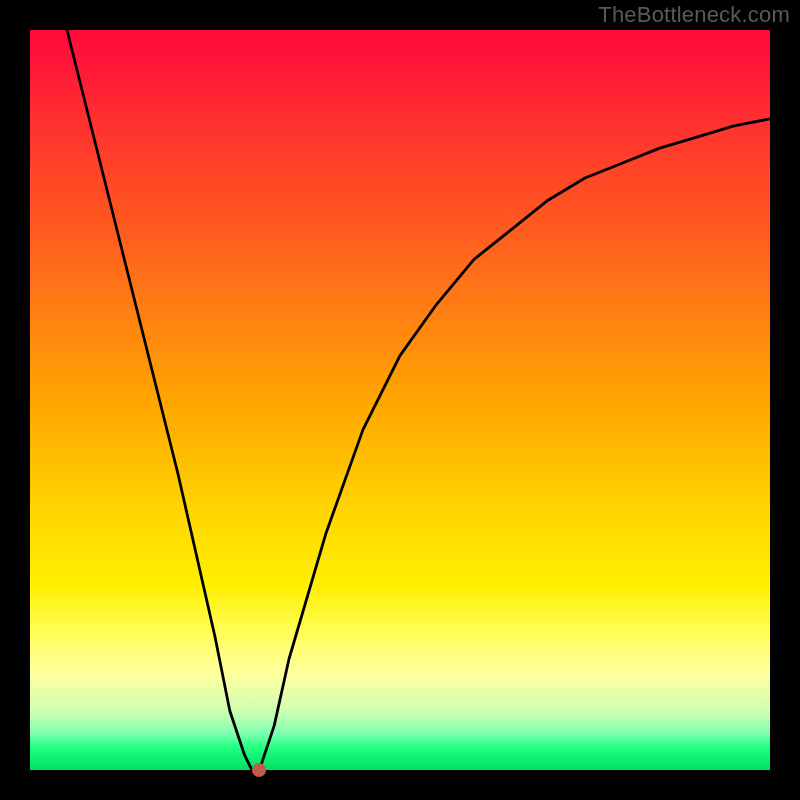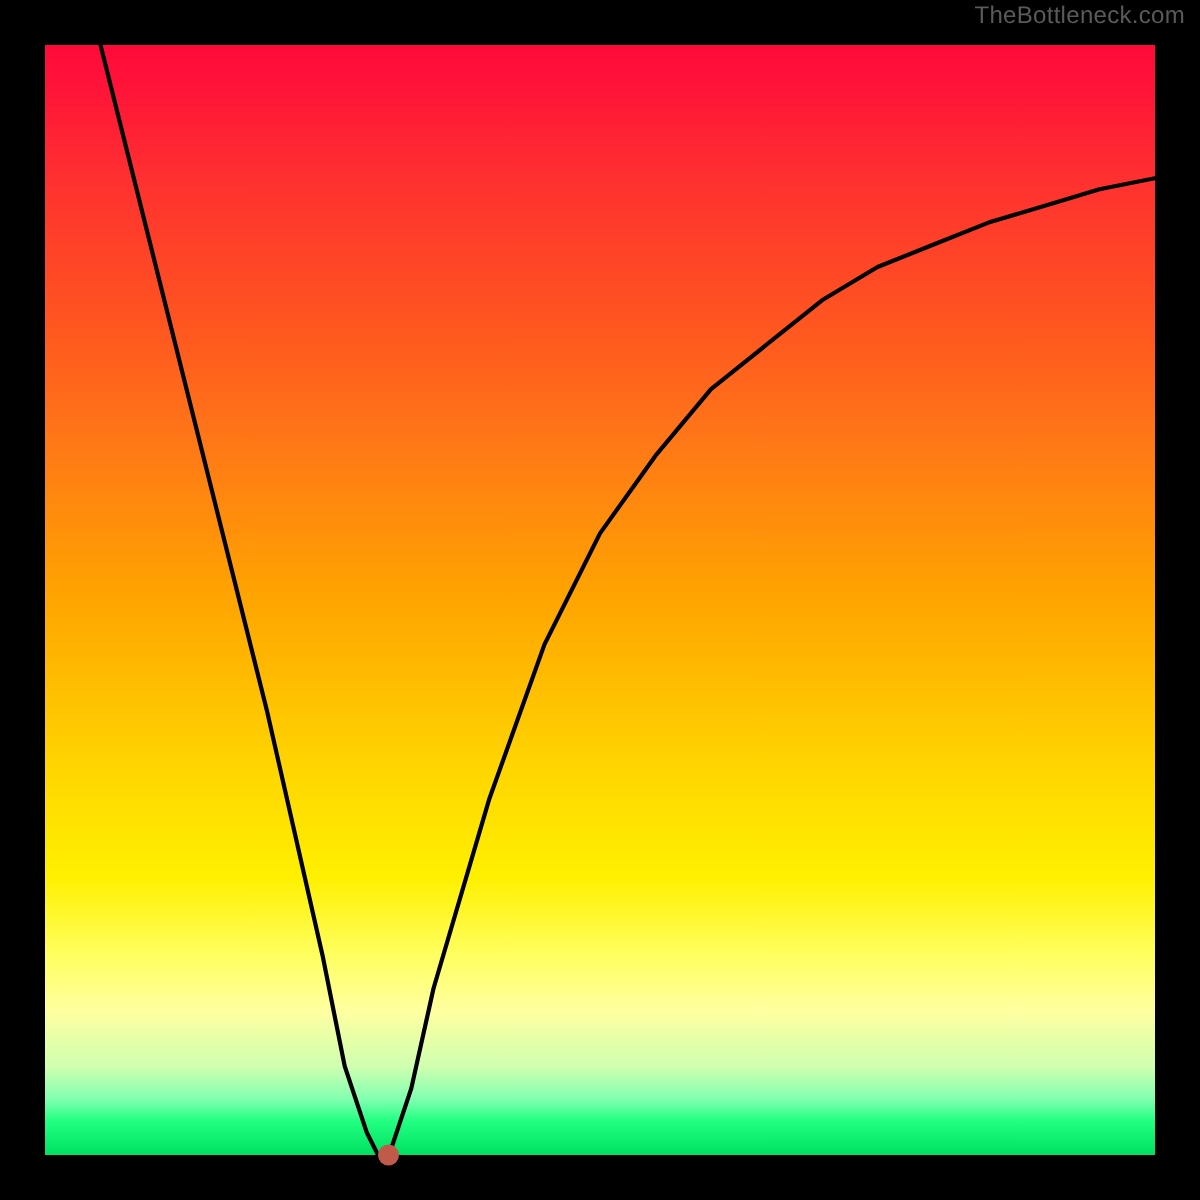--- a/index.html
+++ b/index.html
@@ -8,21 +8,21 @@
     height: 800px;
     background: #000;
     position: relative;
     overflow: hidden;
   }
   .watermark {
     position: absolute;
     top: 2px;
     right: 10px;
     font-family: Arial, sans-serif;
-    font-size: 16px;
+    font-size: 22px;
     font-weight: 500;
     color: #5a5a5a;
     z-index: 20;
     letter-spacing: 0.2px;
   }
   .plot-area {
     position: absolute;
     left: 30px;
     top: 30px;
     width: 740px;

